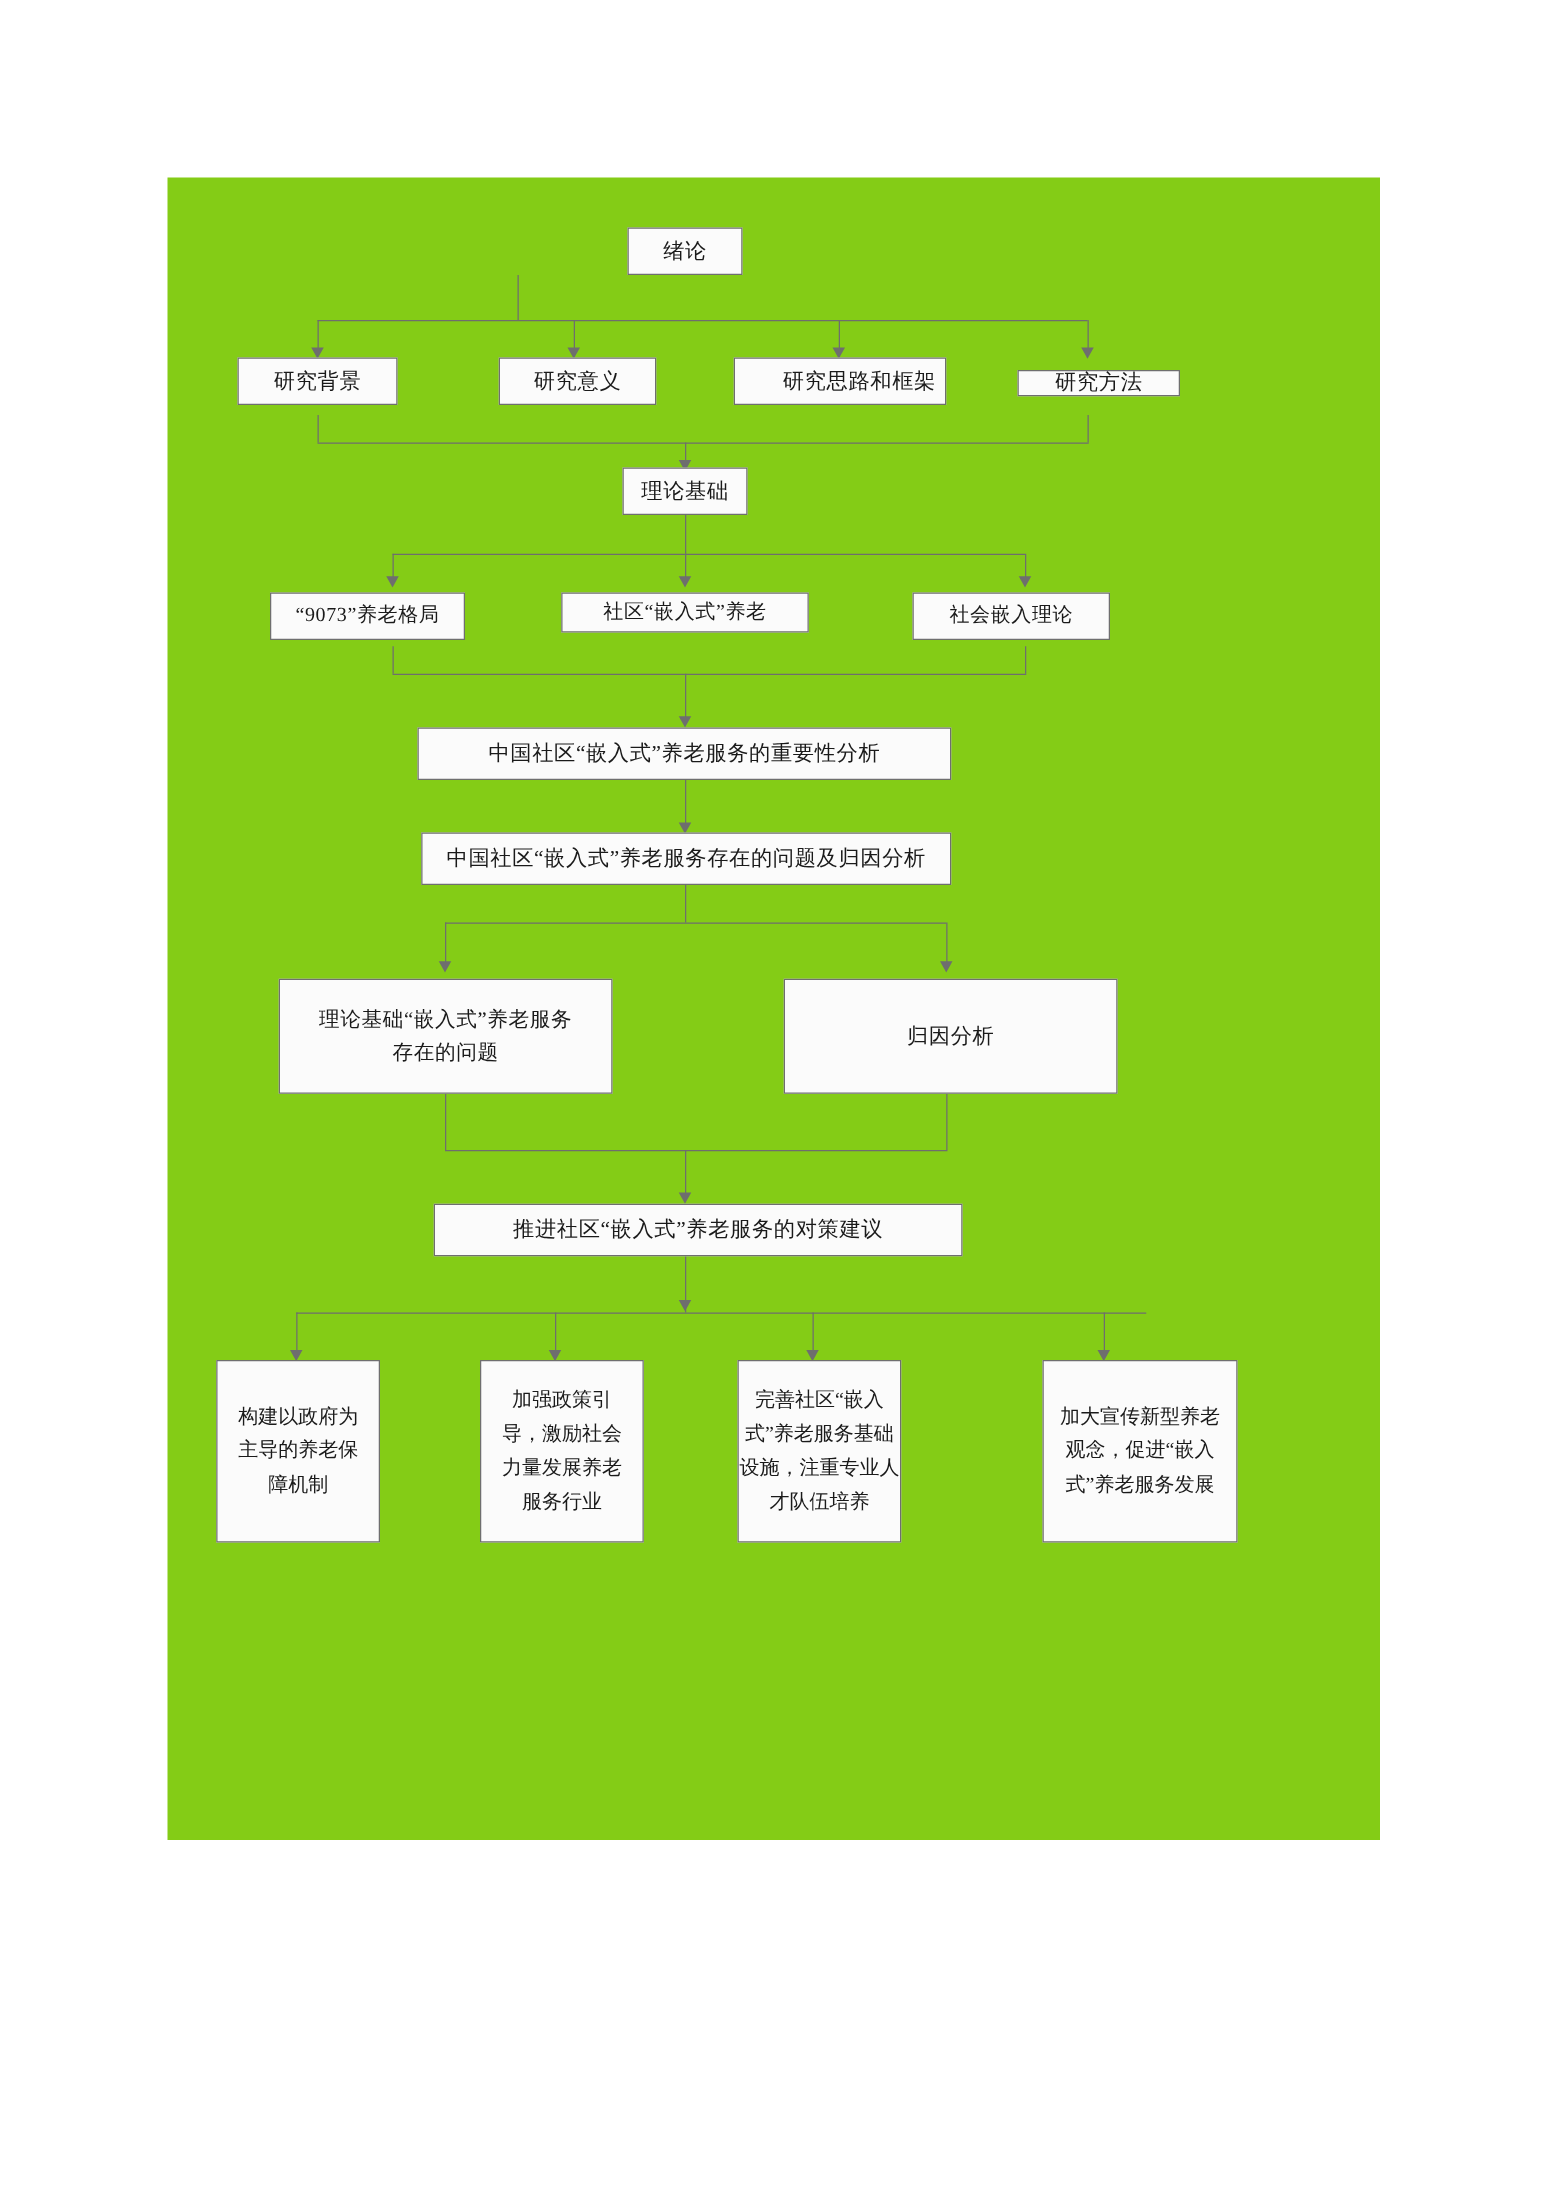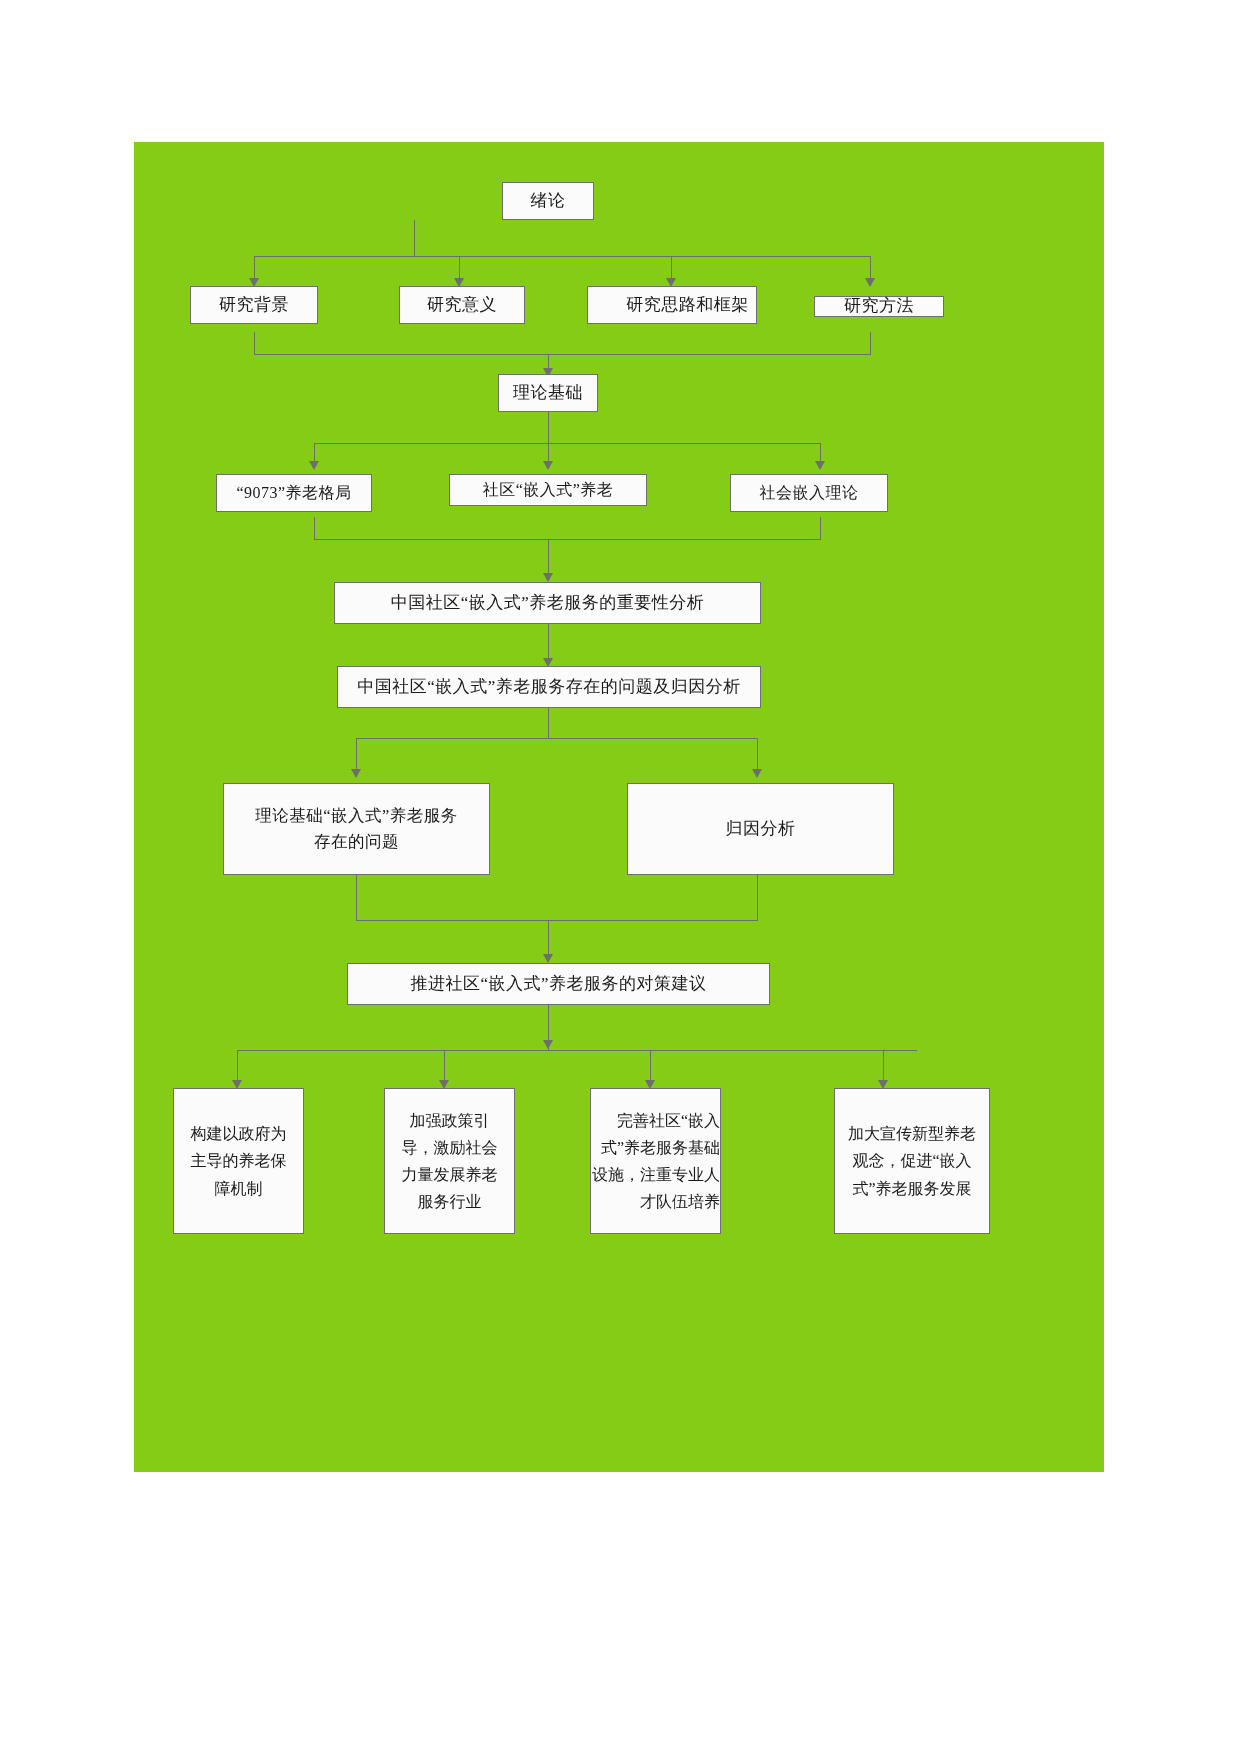--- a/index.html
+++ b/index.html
@@ -152,17 +152,17 @@
 
     <div class="node" style="left:203px; top:524px; width:424px; height:42px;">中国社区“嵌入式”养老服务存在的问题及归因分析</div>
 
     <div class="node tall" style="left:89px; top:641px; width:267px; height:92px; padding:0 26px;">理论基础“嵌入式”养老服务存在的问题</div>
     <div class="node" style="left:493px; top:641px; width:267px; height:92px;">归因分析</div>
 
     <div class="node" style="left:213px; top:821px; width:423px; height:42px;">推进社区“嵌入式”养老服务的对策建议</div>
 
     <div class="node leaf" style="left:39px; top:946px; width:131px; height:146px; padding:0 10px;">构建以政府为主导的养老保障机制</div>
     <div class="node leaf" style="left:250px; top:946px; width:131px; height:146px; padding:0 10px;">加强政策引导，激励社会力量发展养老服务行业</div>
-    <div class="node leaf" style="left:456px; top:946px; width:131px; height:146px; padding:0 0;text-align:right;">完善社区“嵌入式”养老服务基础设施，注重专业人才队伍培养</div>
+    <div class="node leaf" style="left:456px; top:946px; width:131px; height:146px; padding:0 0;">完善社区“嵌入式”养老服务基础设施，注重专业人才队伍培养</div>
     <div class="node leaf" style="left:700px; top:946px; width:156px; height:146px; padding:0 10px;">加大宣传新型养老观念，促进“嵌入式”养老服务发展</div>
 
   </div>
 </div>
 
 </body></html>

